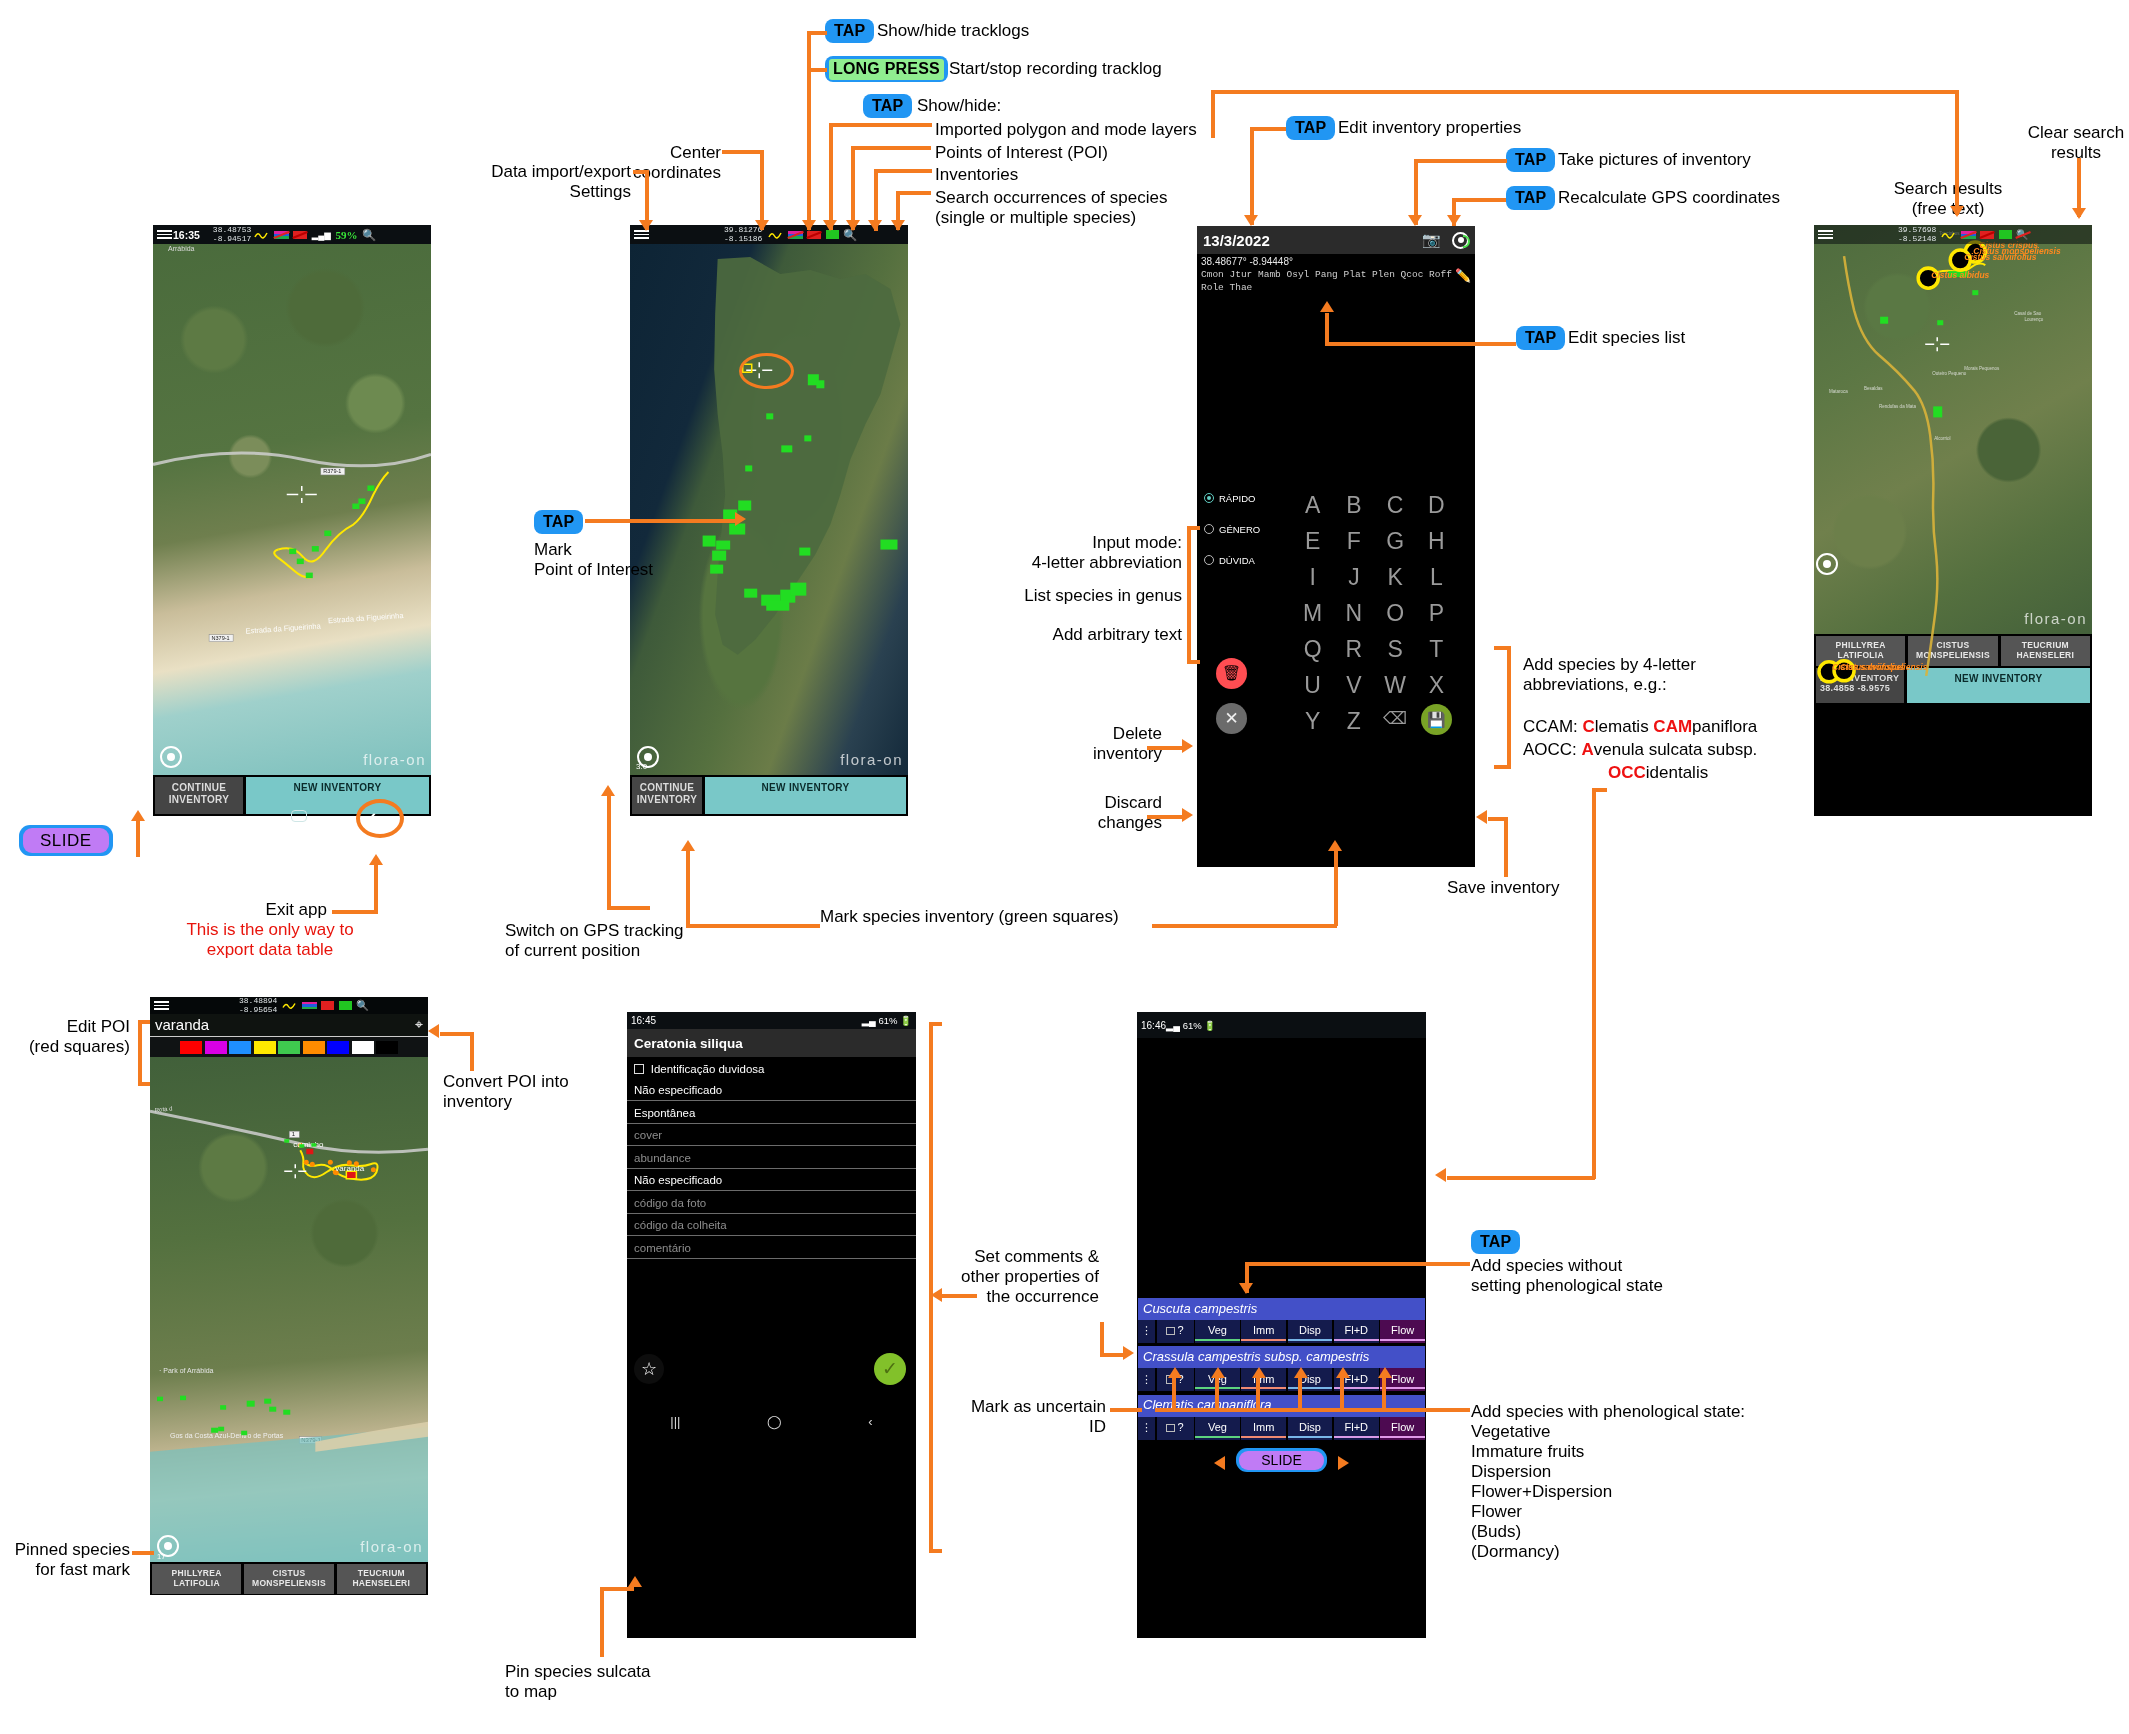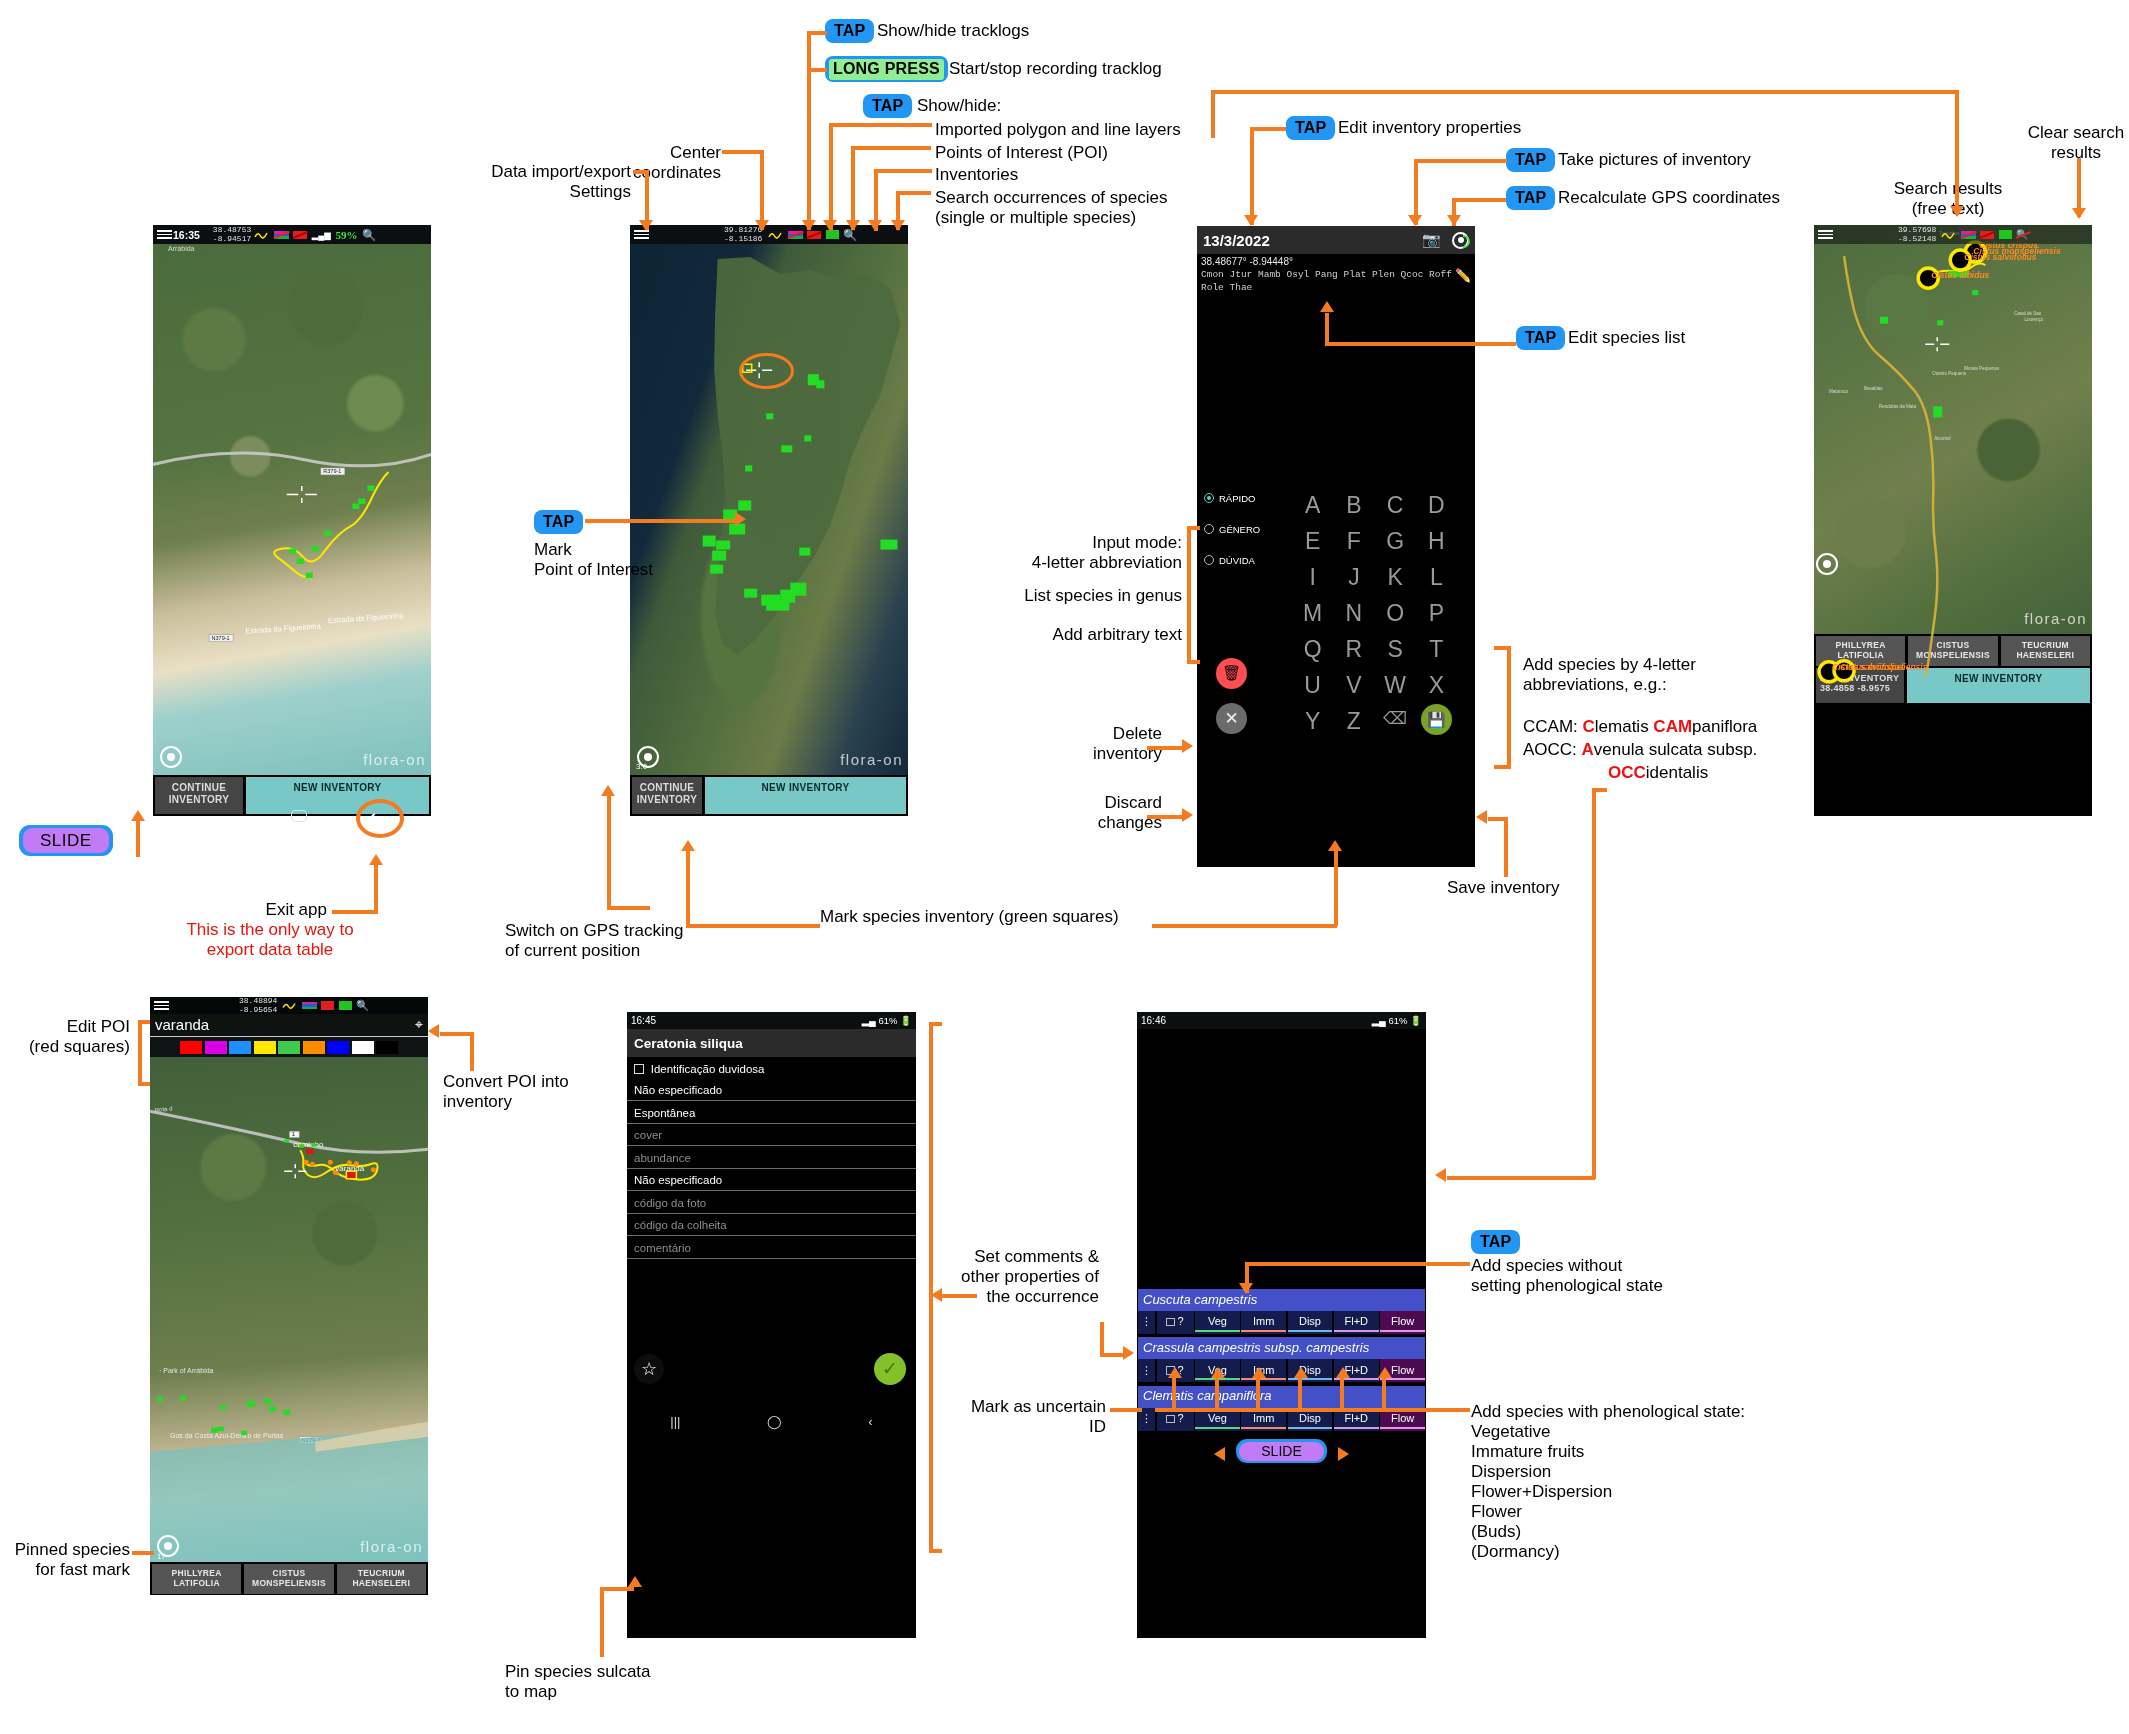--- a/index.html
+++ b/index.html
@@ -681,21 +681,21 @@
     </div>
   </div>
   <div class="navbar" id="formNav">
       <span>|||</span>
       <span>◯</span>
       <span>‹</span>
     </div>
 </div>
 
 <div class="phone" style="left:1137px;top:1012px;width:289px;height:626px;">
-  <div class="statusbar" style="justify-content:space-between;height:17px;">
+  <div class="statusbar" style="height:26px;">
     <span style="font-size:10px;">16:46</span>
     <span style="font-size:9.5px;">
       <span>▂▄</span>
       <span>61%</span>
       <span>🔋</span>
     </span>
   </div>
   <div style="height:260px;background:#000;"></div>
   <div id="speciesList" style="padding:0 1px;">
       <div class="spName">Cuscuta campestris</div>
@@ -735,21 +735,21 @@
     <span class="arrow-r" style="position:relative;display:inline-block;vertical-align:middle;margin-left:9px;"></span>
   </div>
 </div>
 
 <div class="pill" style="left:825px;top:19px;"><span>TAP</span></div>
 <div class="ann" style="left:877px;top:21px;">Show/hide tracklogs</div>
 <div class="pill lp" style="left:825px;top:56px;"><span>LONG PRESS</span></div>
 <div class="ann" style="left:949px;top:59px;">Start/stop recording tracklog</div>
 <div class="pill" style="left:863px;top:94px;"><span>TAP</span></div>
 <div class="ann" style="left:917px;top:96px;">Show/hide:</div>
-<div class="ann" style="left:935px;top:120px;">Imported polygon and line layers</div>
+<div class="ann" style="left:935px;top:120px;">Imported polygon and mode layers</div>
 <div class="ann" style="left:935px;top:143px;">Points of Interest (POI)</div>
 <div class="ann" style="left:935px;top:165px;">Inventories</div>
 <div class="ann" style="left:935px;top:188px;">Search occurrences of species
 (single or multiple species)</div>
 <div class="ann r" style="left:581px;top:143px;width:140px;">Center coordinates</div>
 <div class="ann r" style="left:471px;top:162px;width:160px;">Data import/export
 Settings</div>
 
 <div class="ov" style="left:807px;top:31px;height:199px;"></div>
 <div class="oh" style="left:807px;top:31px;width:20px;"></div>

